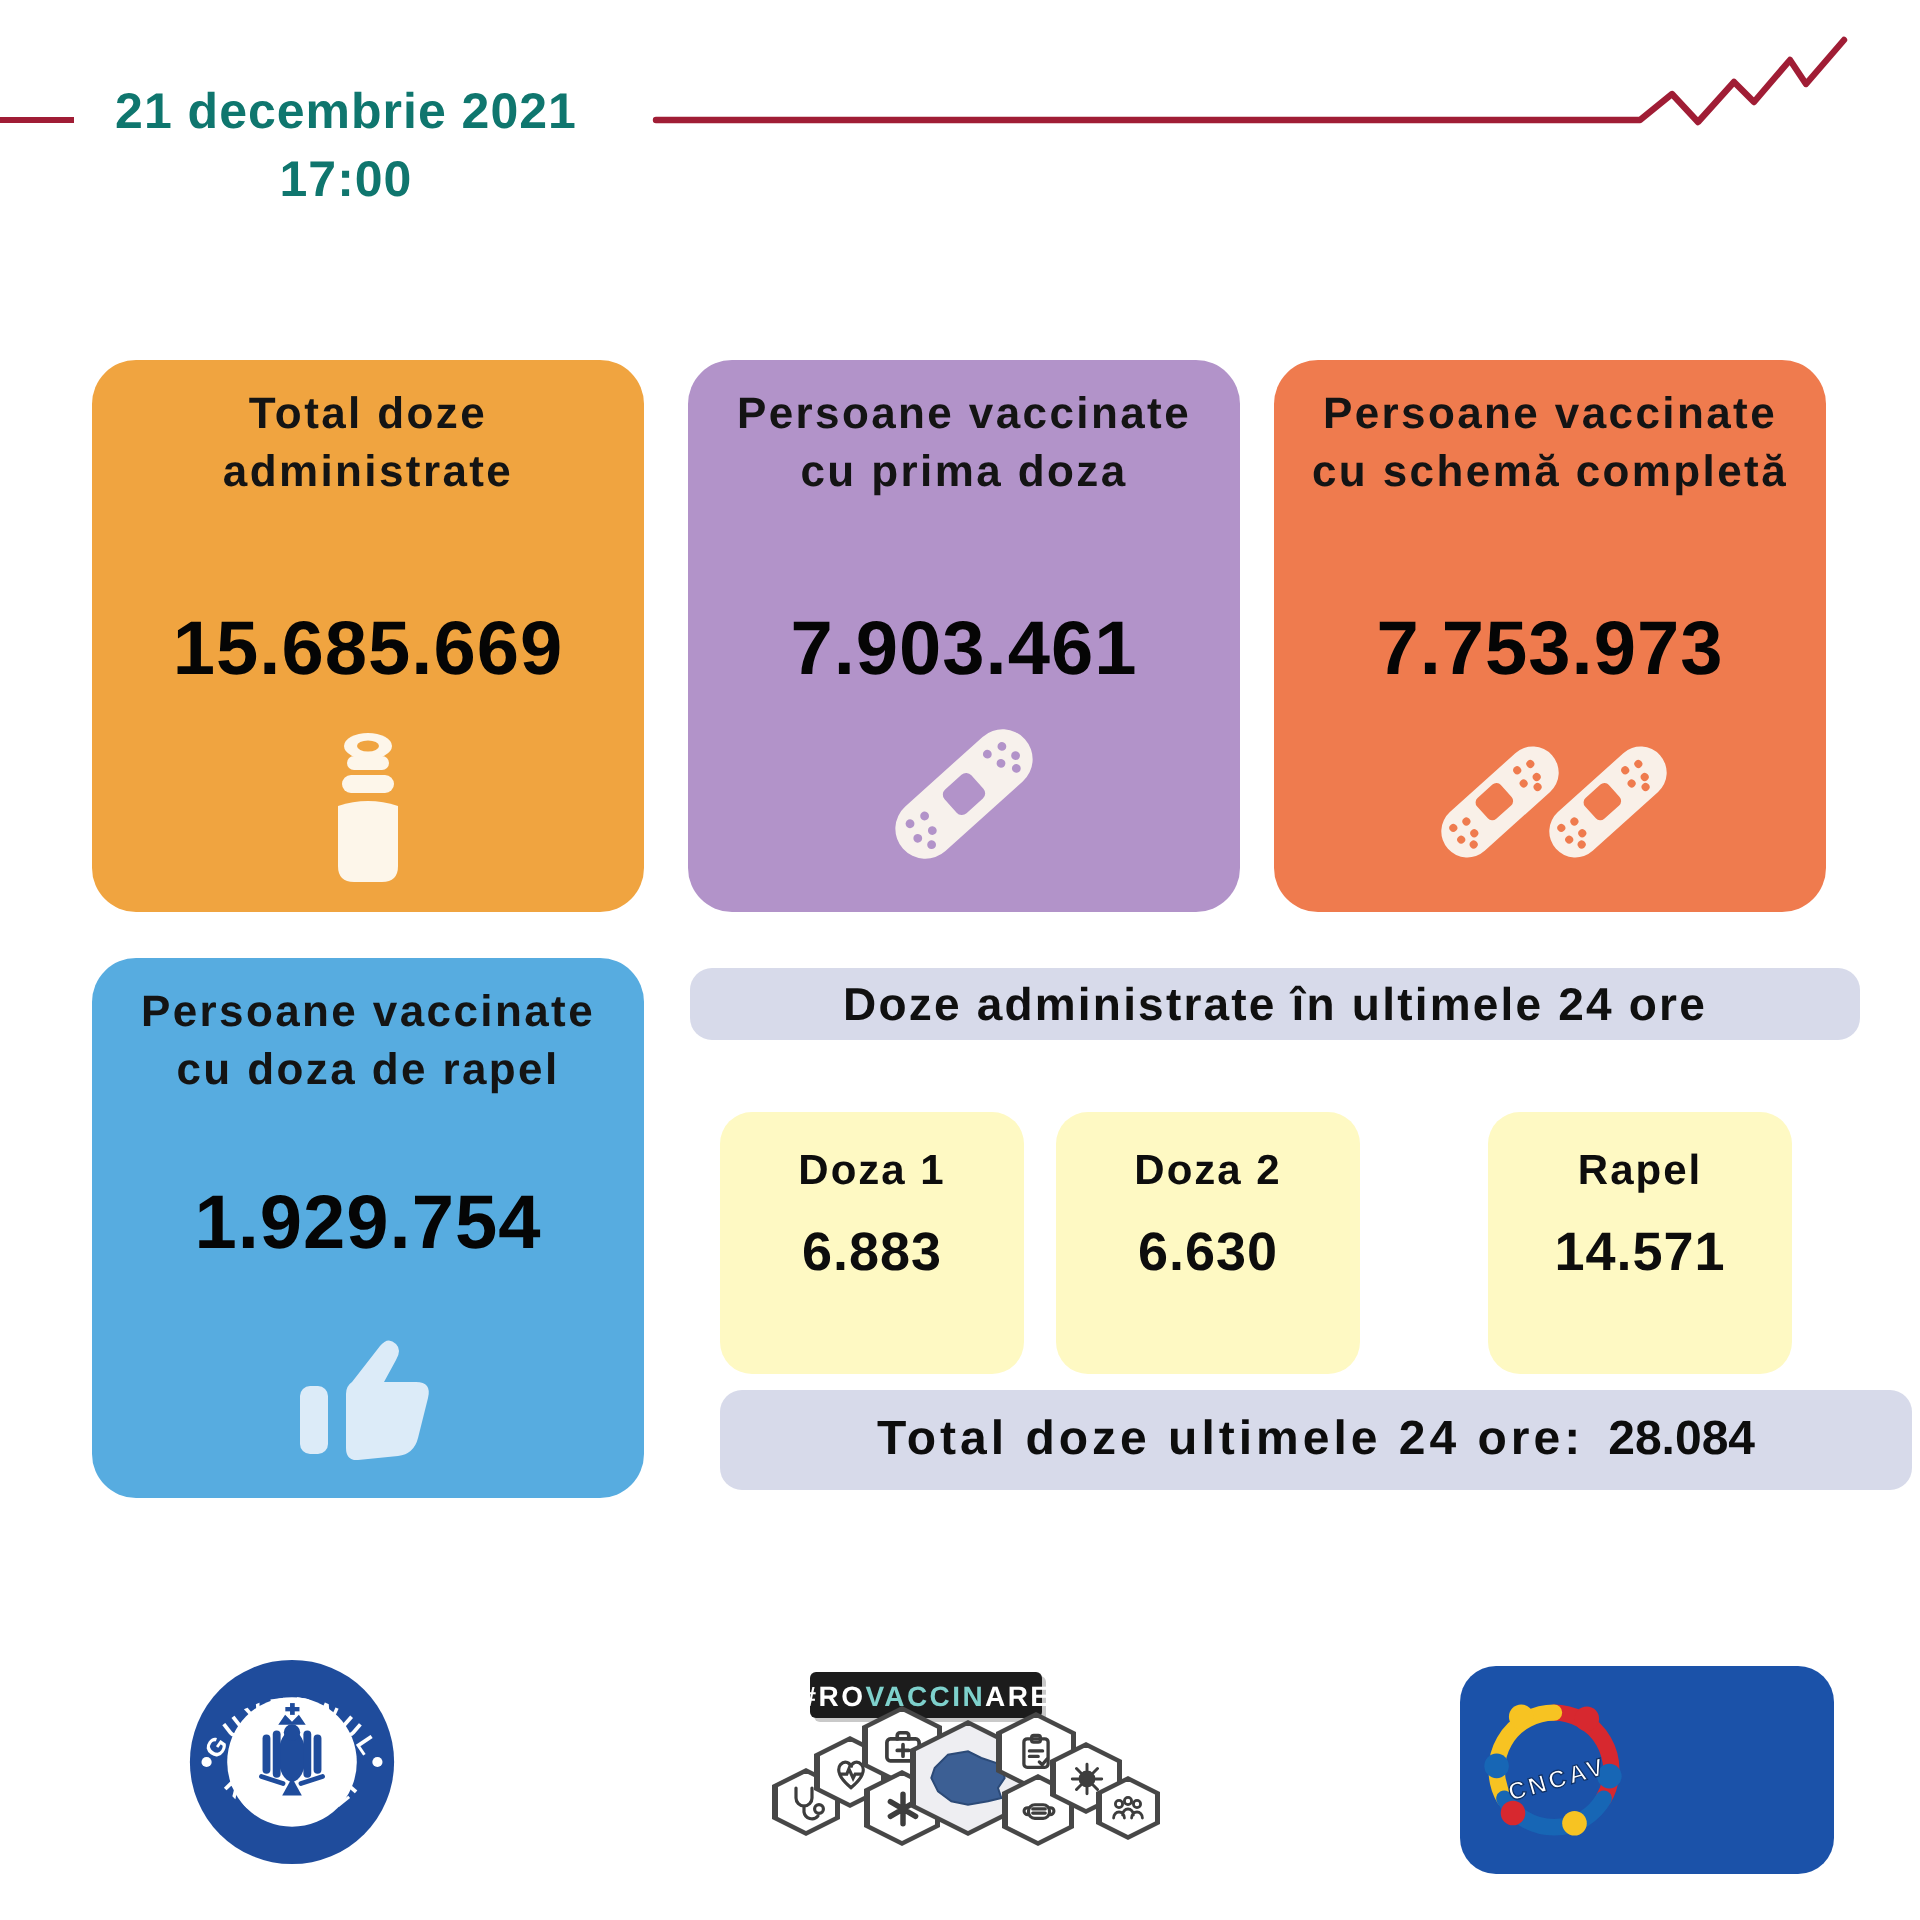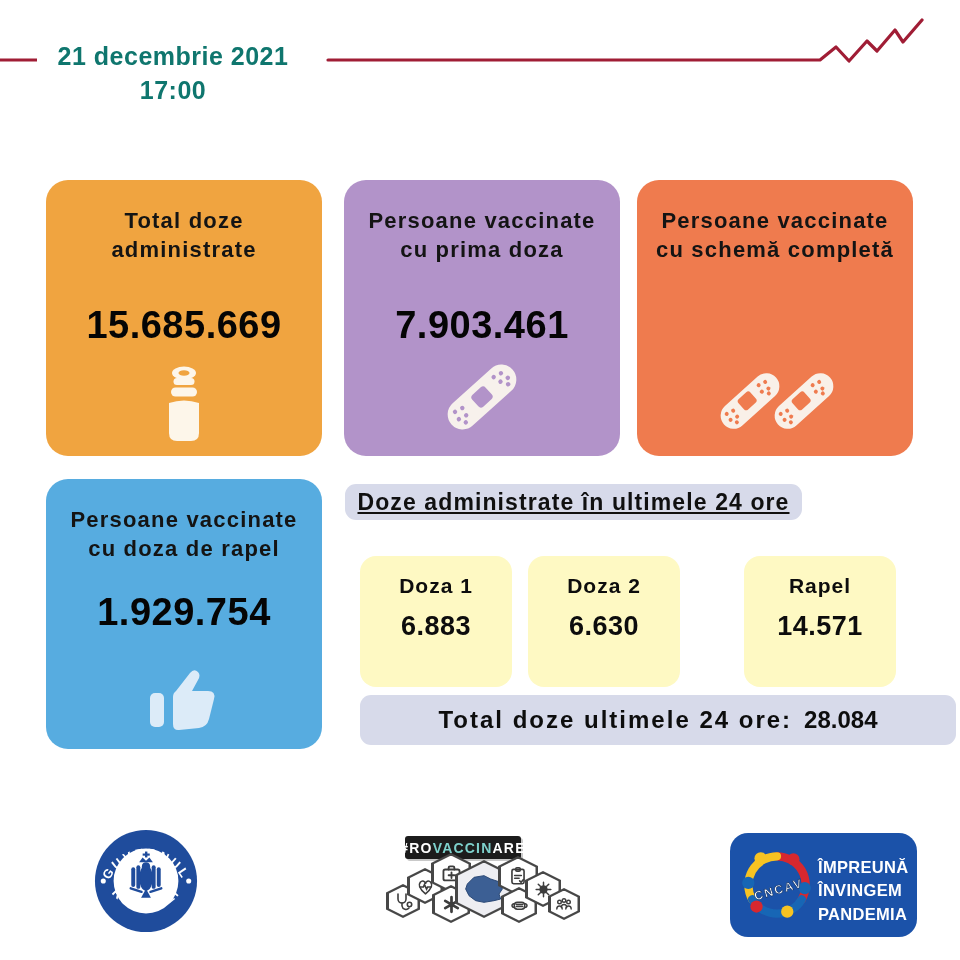--- a/index.html
+++ b/index.html
@@ -4,31 +4,31 @@
 <style>
   html,body{margin:0;padding:0;background:#ffffff;}
   #stage{position:relative;width:960px;height:960px;background:#ffffff;overflow:hidden;
          font-family:"Liberation Sans","DejaVu Sans",sans-serif;color:#0d0d0d;}
   .abs{position:absolute;}
   
   .date-block{left:37px;top:40px;width:272px;text-align:center;font-weight:bold;
               font-size:25px;line-height:1.35;letter-spacing:.5px;color:#0f766e;}
   
   .card{border-radius:22px;width:276px;height:276px;text-align:center;}
-  .card .title{margin-top:26px;font-size:22px;font-weight:bold;letter-spacing:1.2px;
+  .card .title{margin-top:12px;font-size:22px;font-weight:bold;letter-spacing:1.2px;
                line-height:1.32;white-space:pre-line;color:#141414;}
   .card .value{position:absolute;left:0;width:100%;top:124px;font-size:38px;
                font-weight:bold;letter-spacing:.5px;color:#050505;}
   .card .icon-wrap{position:absolute;left:0;bottom:14px;width:100%;
                    display:flex;justify-content:center;}
   .card-booster .value{top:112px;}
   
   .bar{background:#d7daea;border-radius:11px;text-align:center;}
-  .hdr-bar{left:345px;top:484px;width:457px;height:36px;font-size:23px;font-weight:bold;
-           letter-spacing:1.1px;line-height:36px;color:#101010;text-decoration:underline;}
+  .hdr-bar{left:345px;top:484px;width:585px;height:36px;font-size:23px;font-weight:bold;
+           letter-spacing:1.1px;line-height:36px;color:#101010;}
   .mini-card{top:536px;width:152px;height:131px;background:#fef9c3;border-radius:16px;
              text-align:center;margin-top:20px;}
   .mini-card .label{margin-top:18px;font-size:21px;font-weight:bold;letter-spacing:1px;}
   .mini-card .val{margin-top:13px;font-size:27px;font-weight:bold;letter-spacing:.5px;}
   .total-bar{left:360px;top:695px;width:596px;height:50px;display:flex;align-items:center;
              justify-content:center;gap:12px;font-weight:bold;font-size:24px;}
   .total-bar .lbl{letter-spacing:2px;}
   
   .rov-banner{left:405px;top:836px;width:116px;height:23px;background:#1c1c1c;border-radius:3px;
               display:flex;align-items:center;justify-content:center;font-size:14px;
@@ -98,20 +98,21 @@
           <circle cx="74" cy="47" r="2.2"></circle>
         </g>
       </g>
     </svg>
       </div>
   </div>
 
   <div class="abs card" style="left:637px;top:180px;background:#ef7b4e;">
     <div class="title">Persoane vaccinate
 cu schemă completă</div>
+    <div class="value">7.753.973</div>
     <div class="icon-wrap" style="bottom:18px;">
         <svg width="130" height="74" viewBox="0 0 130 74">
       <g transform="rotate(-42 40 37)">
         <rect x="5" y="24" width="70" height="26" rx="13" fill="#f9f0e8"></rect>
         <rect x="30" y="28" width="16" height="14" rx="3" fill="#ef7b4e"></rect>
         <g fill="#ef7b4e">
           <circle cx="14" cy="31" r="2"></circle>
               <circle cx="21" cy="33" r="2"></circle>
           <circle cx="13" cy="38" r="2"></circle>
               <circle cx="20" cy="40" r="2"></circle>
@@ -302,20 +303,15 @@
         <path d="M64.2 54 A28 28 0 0 1 15.8 54" stroke="#1766b5"></path>
       </g>
       <circle cx="24" cy="14" r="6" fill="#f7c322"></circle>
       <circle cx="56" cy="15" r="6" fill="#d7282f"></circle>
       <circle cx="67" cy="43" r="6" fill="#1766b5"></circle>
       <circle cx="50" cy="66" r="6" fill="#f7c322"></circle>
       <circle cx="20" cy="61" r="6" fill="#d7282f"></circle>
       <circle cx="12" cy="38" r="6" fill="#1766b5"></circle>
       <text x="17" y="49" transform="rotate(-16 40 45)" font-size="12" font-weight="bold" fill="#ffffff" stroke="#0e2f63" stroke-width="0.6" letter-spacing="1.5">CNCAV</text>
     </svg>
-    <div class="cncav-text">
-      <div>ÎMPREUNĂ</div>
-      <div>ÎNVINGEM</div>
-      <div>PANDEMIA</div>
-    </div>
   </div>
 
 </div>
 
 </body></html>

